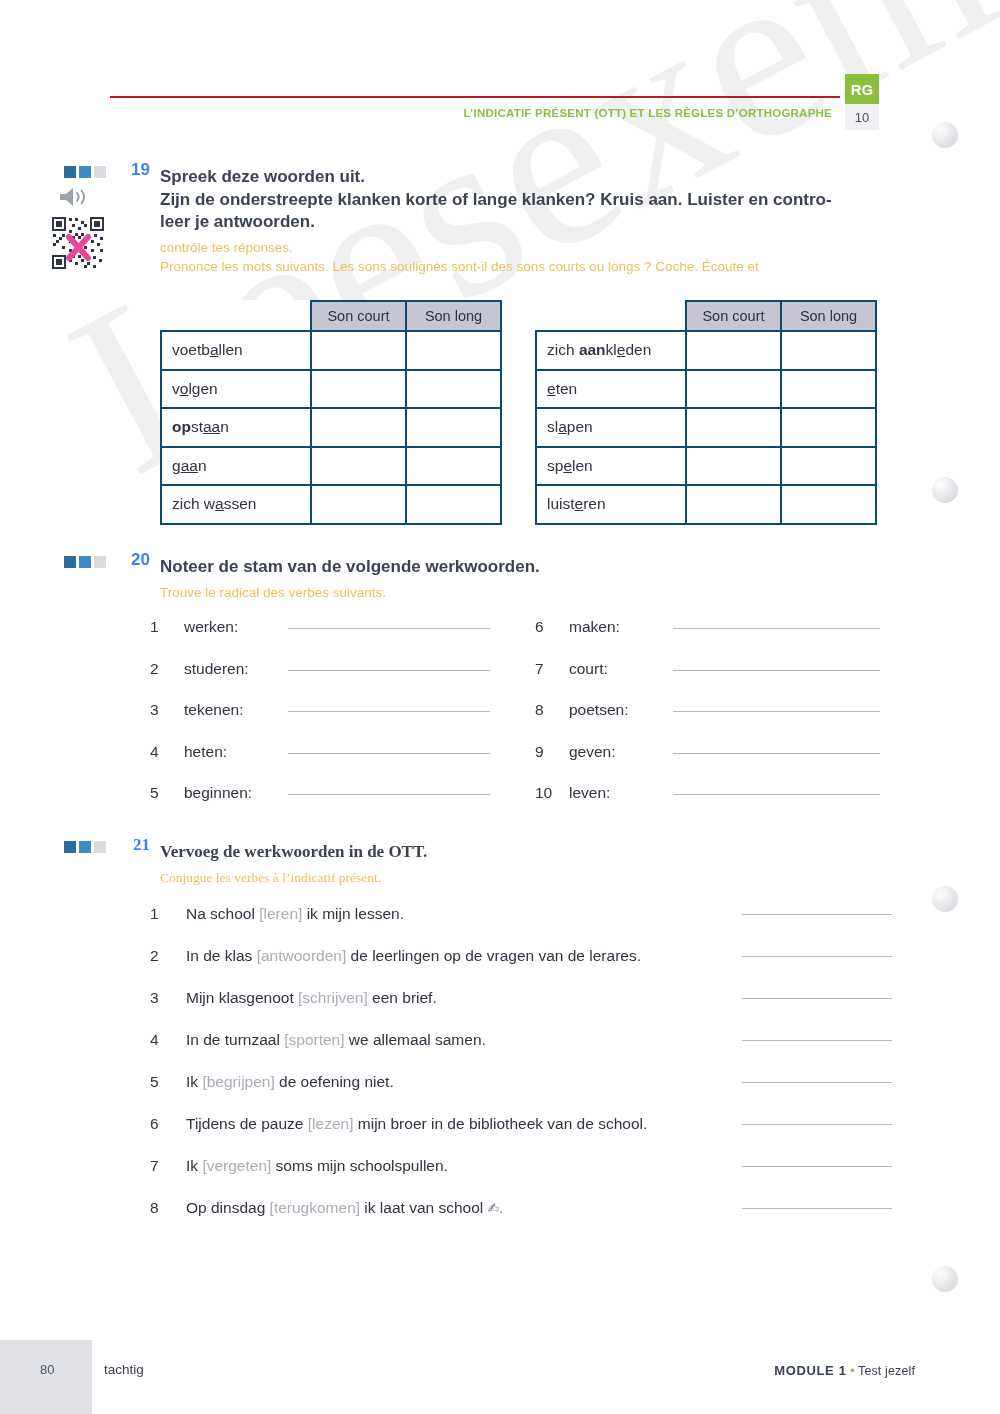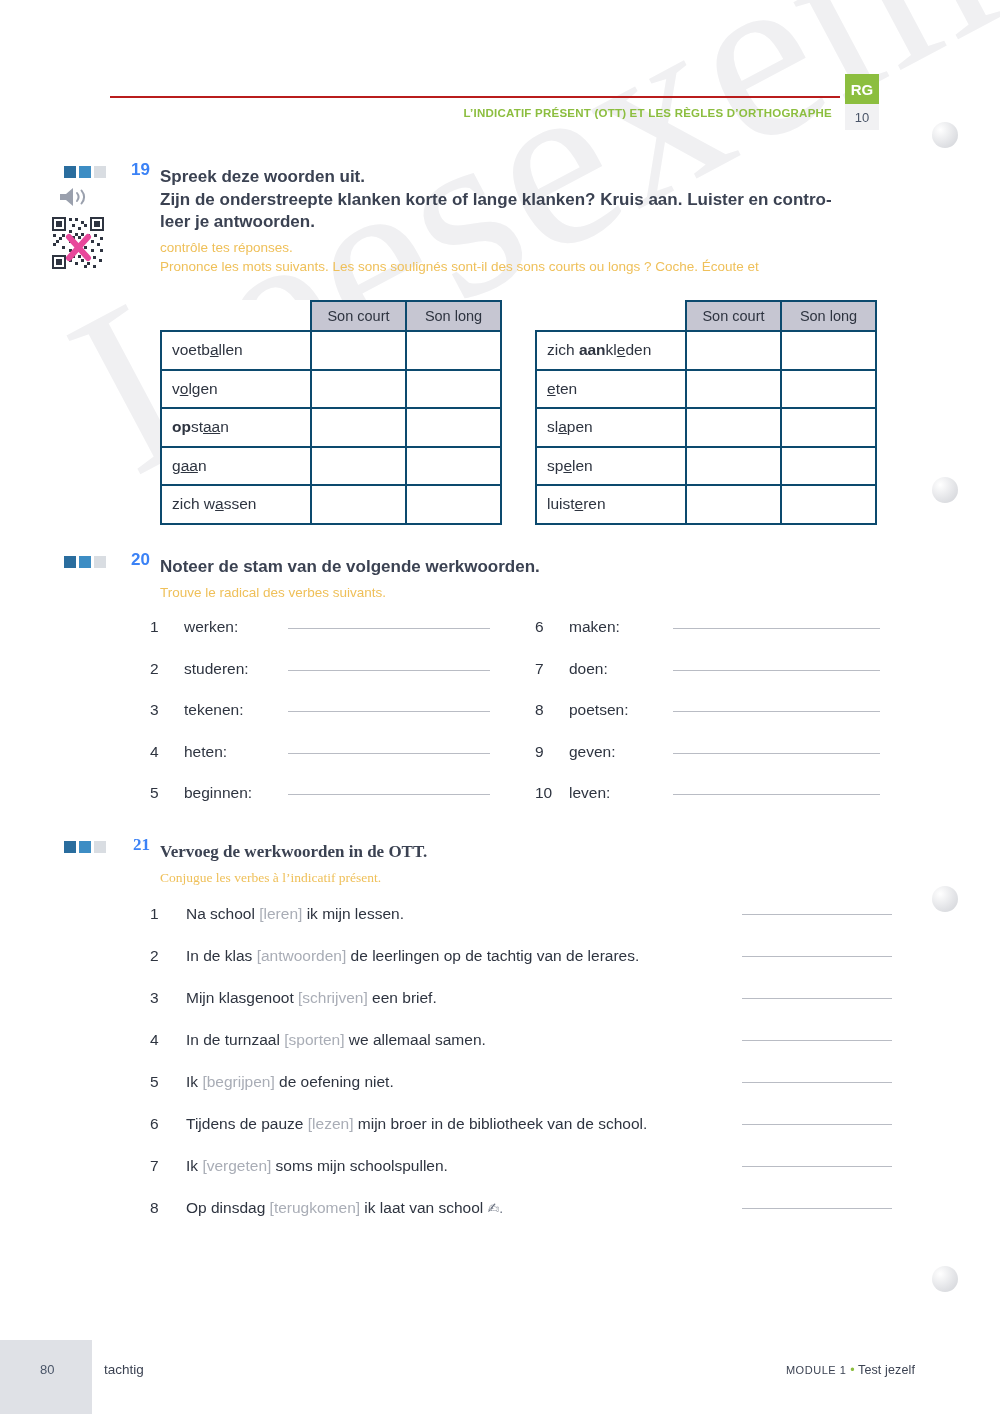--- a/index.html
+++ b/index.html
@@ -220,21 +220,21 @@
     padding-left: 12px;
   }
   .footer-right {
     position: absolute;
     right: 85px; top: 1363px;
     font-size: 12.5px;
     color: #3b4252;
     z-index: 3;
     letter-spacing: 0.01em;
   }
-  .footer-right .mod { font-size: 11px; letter-spacing: 0.05em; }
+  .footer-right .mod { font-size: 13px; letter-spacing: 0.05em; font-weight: bold; }
   .footer-dot { color: #8cbe3f; }
 </style>
 </head>
 <body>
 
 <div class="watermark">Leesexemplaar</div>
 
 <div class="hole" style="left:932px; top:122px;"></div>
 <div class="hole" style="left:932px; top:477px;"></div>
 <div class="hole" style="left:932px; top:886px;"></div>
@@ -450,21 +450,21 @@
 </div>
 
 <div class="stem-col" style="left:535px; top:618px; width:345px;">
   <div class="stem-row">
     <span class="stem-idx">6</span>
     <span class="stem-word">maken:</span>
     <span class="stem-line"></span>
   </div>
   <div class="stem-row">
     <span class="stem-idx">7</span>
-    <span class="stem-word">doen:</span>
+    <span class="stem-word">court:</span>
     <span class="stem-line"></span>
   </div>
   <div class="stem-row">
     <span class="stem-idx">8</span>
     <span class="stem-word">poetsen:</span>
     <span class="stem-line"></span>
   </div>
   <div class="stem-row">
     <span class="stem-idx">9</span>
     <span class="stem-word">geven:</span>
@@ -492,21 +492,21 @@
 
 <div class="sent-list" style="left:150px; top:905px;">
   <div class="sent-row">
     <span class="sent-idx">1</span>
     <span class="sent-text"><span>Na school </span><span class="verb">[leren]</span><span> ik mijn lessen.</span><span class="hand"></span></span>
     <span class="sent-fill"></span>
     <span class="sent-line"></span>
   </div>
   <div class="sent-row">
     <span class="sent-idx">2</span>
-    <span class="sent-text"><span>In de klas </span><span class="verb">[antwoorden]</span><span> de leerlingen op de tachtig van de lerares.</span><span class="hand"></span></span>
+    <span class="sent-text"><span>In de klas </span><span class="verb">[antwoorden]</span><span> de leerlingen op de vragen van de lerares.</span><span class="hand"></span></span>
     <span class="sent-fill"></span>
     <span class="sent-line"></span>
   </div>
   <div class="sent-row">
     <span class="sent-idx">3</span>
     <span class="sent-text"><span>Mijn klasgenoot </span><span class="verb">[schrijven]</span><span> een brief.</span><span class="hand"></span></span>
     <span class="sent-fill"></span>
     <span class="sent-line"></span>
   </div>
   <div class="sent-row">

